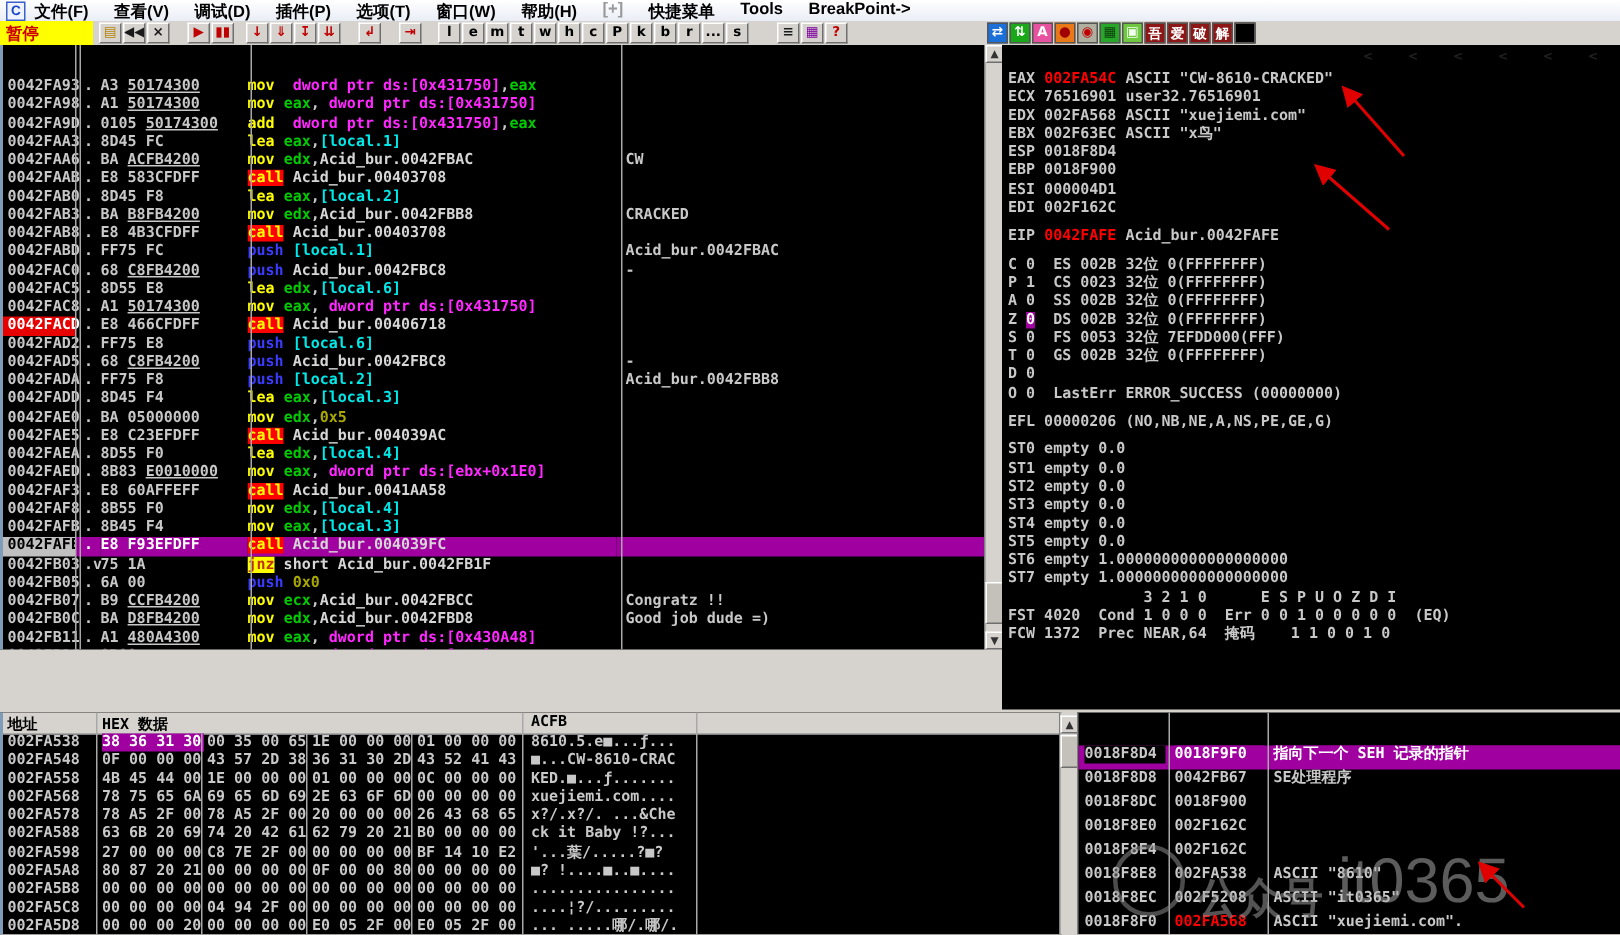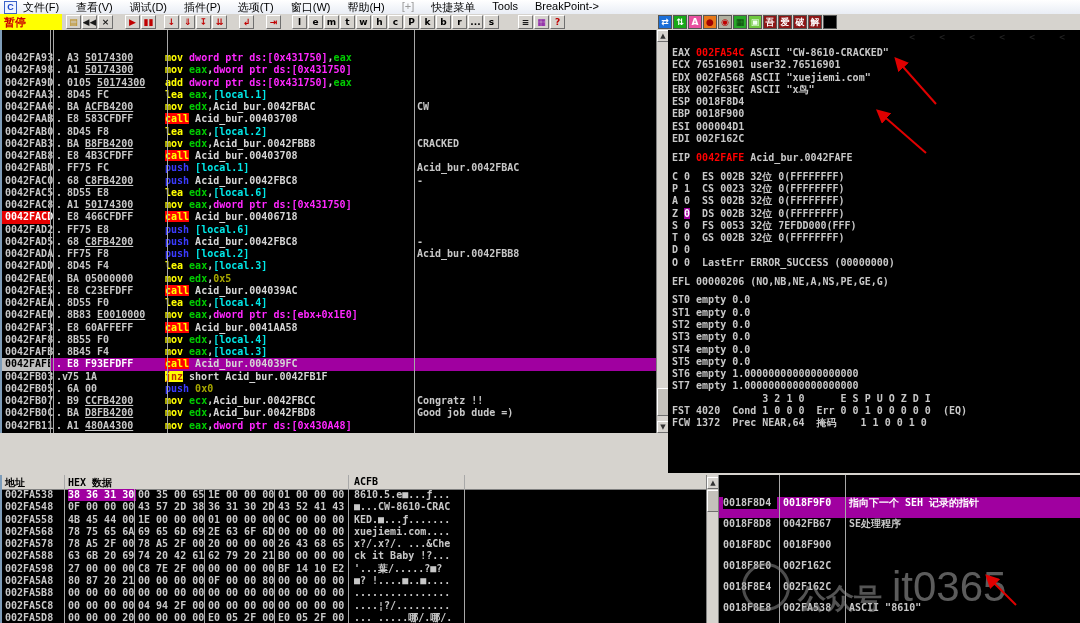--- a/index.html
+++ b/index.html
@@ -5,21 +5,21 @@
   html,body{margin:0;padding:0;background:#d6d3ce;}
   #app{position:relative;width:1080px;height:623px;background:#d6d3ce;overflow:hidden;
        font-family:"Liberation Sans",sans-serif;}
   
   #menubar{position:absolute;left:0;top:0;width:1080px;height:14px;
     background:linear-gradient(#ffffff,#e9edf5);border-bottom:1px solid #c8c8c8;
     display:flex;align-items:center;font-size:11px;color:#000;}
   #winicon{width:11px;height:11px;margin:0 6px 0 4px;background:#eef3ff;border:1px solid #3a62c8;
     color:#1c46c8;font:bold 9px "Liberation Sans",sans-serif;display:flex;align-items:center;justify-content:center;}
   #menu-items{display:flex;gap:17px;}
-  #menu-items span{cursor:default;}
+  #menu-items span{cursor:default;font-weight:bold;}
   #menu-items .muted{color:#9a9a9a;}
   
   #toolbar{position:absolute;left:0;top:14px;width:1080px;height:16px;background:#d6d3ce;
     border-bottom:1px solid #9a9a9a;display:flex;align-items:center;}
   #pausebox{width:62px;height:16px;background:#ffff00;color:#cc0000;
     font:bold 11px "Liberation Sans",sans-serif;display:flex;align-items:center;padding-left:4px;box-sizing:border-box;}
   .tbtn{width:15px;height:14px;margin-right:1px;background:#d6d3ce;
     border:1px solid;border-color:#ffffff #6f6f6f #6f6f6f #ffffff;
     display:flex;align-items:center;justify-content:center;
     font:bold 9px "DejaVu Sans",sans-serif;box-sizing:border-box;overflow:hidden;}
@@ -39,21 +39,21 @@
   .a-addr{width:48px;padding-left:3px;box-sizing:border-box;flex:none;}
   .a-addr.bp{background:#e60000;color:#fff;}
   .a-addr.selad{background:#c0c0c0;color:#000;}
   .a-dot{width:17px;padding-left:6px;box-sizing:border-box;flex:none;}
   .a-bytes{width:98px;flex:none;overflow:hidden;}
   .a-ins{width:246px;flex:none;overflow:hidden;}
   .a-com{flex:1;overflow:hidden;padding-left:6px;}
   .a-bytes u{text-decoration:underline;}
   
   .sg-t{color:#c8c8c8;} .sg-w{color:#d6d6d6;} .sg-mn{color:#ffff00;}
-  .sg-r{color:#00cc00;} .sg-m{color:#ff28ff;} .sg-l{color:#00e8e8;}
+  .sg-r{color:#00cc00;} .sg-m{color:#ff28ff;margin-left:6px;} .sg-l{color:#00e8e8;}
   .sg-im{color:#a8a800;} .sg-pu{color:#3b3bff;}
   .sg-call{background:#ff0000;color:#ffff00;}
   .sg-jmp{background:#ffff00;color:#c03000;}
   .sg-red{color:#ff0000;} .sg-hl{background:#a000a0;color:#ffffff;}
   
   .sbar{position:absolute;background:#d6d3ce;border-left:1px solid #808080;}
   .sbtn{position:absolute;left:0;width:12px;height:12px;background:#d6d3ce;
     border:1px solid;border-color:#fff #6f6f6f #6f6f6f #fff;box-sizing:border-box;
     font:7px "DejaVu Sans",sans-serif;color:#333;display:flex;align-items:center;justify-content:center;}
   .sthumb{position:absolute;left:0;width:12px;background:#c4c1bb;
@@ -74,21 +74,21 @@
   #dump{left:0;top:475px;width:706px;height:173px;border-left:2px solid #7f9db9;}
   #dump .hdr span{position:absolute;top:1px;}
   .drow{position:relative;height:12.3px;line-height:12.3px;}
   .d-addr{position:absolute;left:3px;}
   .d-g{position:absolute;width:68px;overflow:hidden;}
   .d-g.hsel{background:#a000a0;color:#fff;}
   .d-asc{position:absolute;left:352px;width:108px;overflow:hidden;}
   #dump-rows{position:absolute;left:0;top:14px;right:0;}
   
   #stack{left:718px;top:475px;width:362px;height:148px;border-left:1px solid #808080;}
-  .srow{position:relative;height:21px;line-height:12.3px;}
+  .srow{position:relative;height:16px;line-height:12.3px;}
   .srow.sel .s-val,.srow.sel .s-com{background:#a000a0;color:#fff;}
   .srow.sel{background:#a000a0;}
   .srow.sel .s-addr{background:#000;}
   .s-addr{position:absolute;left:4px;width:54px;background:transparent;}
   .s-val{position:absolute;left:64px;width:60px;}
   .s-com{position:absolute;left:130px;right:0;}
   .s-val.red{color:#ff0000;}
   
   #watermark{position:absolute;left:742px;top:556px;width:300px;height:62px;opacity:.55;
     color:#9a9a9a;display:flex;align-items:center;pointer-events:none;z-index:40;}

